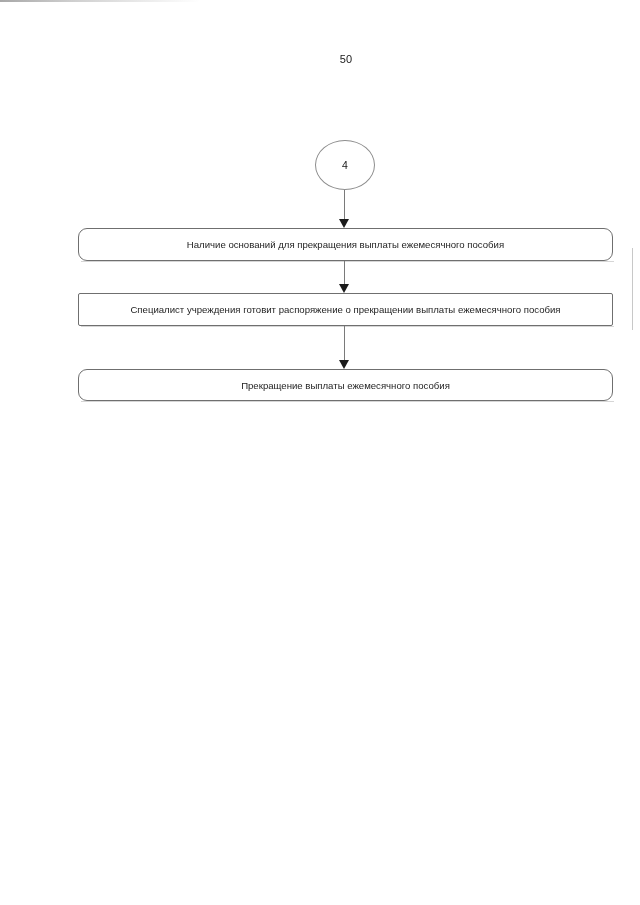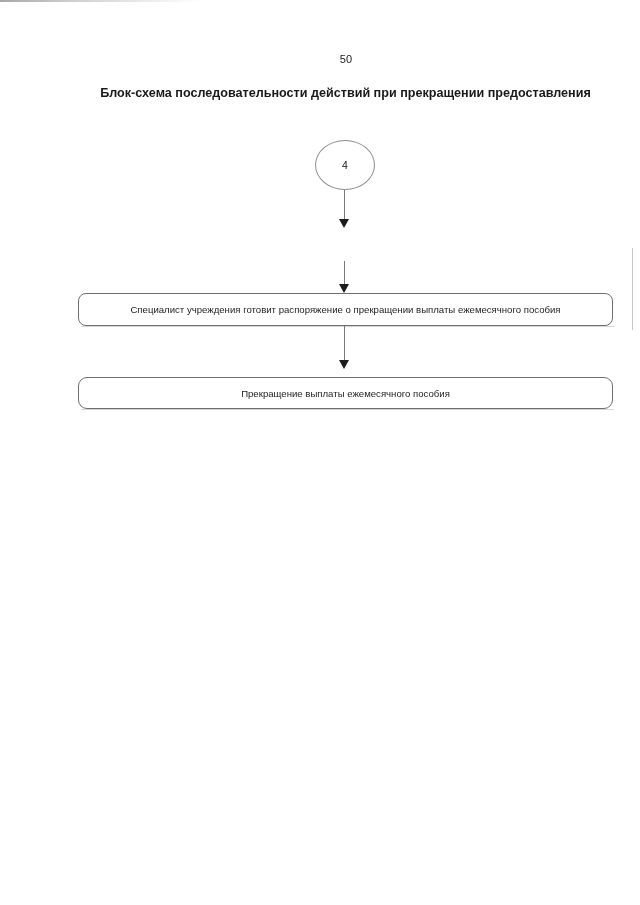--- a/index.html
+++ b/index.html
@@ -100,26 +100,26 @@
     font-size: 9.6px;
     line-height: 13px;
     color: #1d1d1d;
     text-align: center;
     padding: 0 10px;
   }
   .node-box.rounded {
     border-radius: 9px;
   }
   .node-box.square {
-    border-radius: 8px;
+    border-radius: 2px;
   }
 
   #box-1 { top: 228px; height: 33px; }
   #box-2 { top: 293px; height: 33px; }
-  #box-3 { top: 369px; height: 32px; margin-top: 8px; }
+  #box-3 { top: 369px; height: 32px; }
 
   
   .node-box::after {
     content: "";
     position: absolute;
     left: 2px;
     right: -2px;
     bottom: -2px;
     height: 1px;
     background: rgba(120,120,120,.30);
@@ -148,33 +148,35 @@
 </style>
 </head>
 <body>
 
 <div class="scan-top-edge"></div>
 <div class="scan-right-line"></div>
 
 <div class="page-number">50</div>
 
 <div class="doc-title">
-  <span class="line1">Блок-схема последовательности действий при прекращении предоставления</span>
 </div>
 
 <div class="flow">
 
   <div class="connector-node">
     <span>4</span>
   </div>
 
   <div class="arrow" id="arrow-1">
     <span class="head"></span>
   </div>
 
+  <div class="node-box rounded" id="box-1">
+    <span class="node-text">Наличие оснований для прекращения выплаты ежемесячного пособия</span>
+  </div>
 
   <div class="arrow" id="arrow-2">
     <span class="head"></span>
   </div>
 
   <div class="node-box square" id="box-2">
     <span class="node-text">Специалист учреждения готовит распоряжение о прекращении выплаты ежемесячного пособия</span>
   </div>
 
   <div class="arrow" id="arrow-3">

